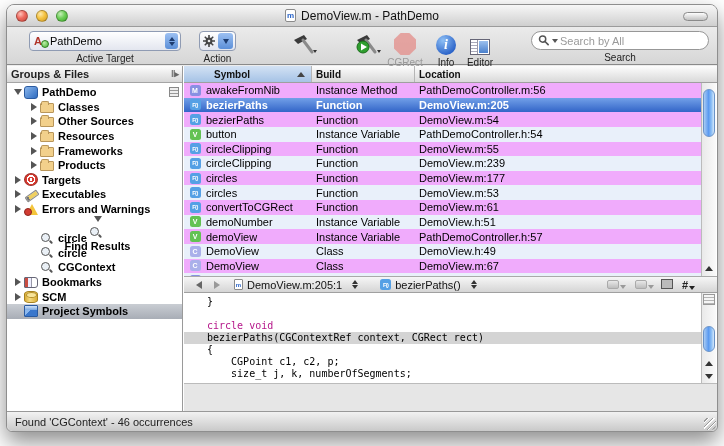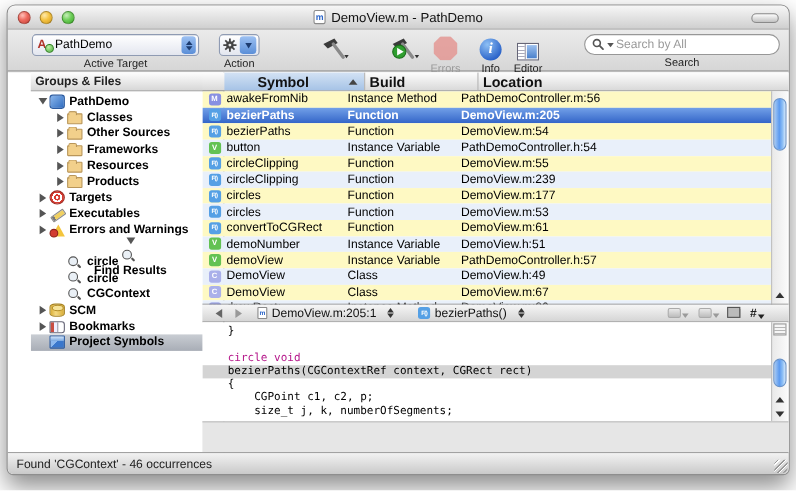--- a/index.html
+++ b/index.html
@@ -61,21 +61,21 @@
     display:flex; align-items:center; padding:8px 6px; gap:2px; }
   .searchbox input { border:none; outline:none; flex:1; font-size:11px; color:#333; background:transparent; font-family:"Liberation Sans",sans-serif; }
   .searchbox input::placeholder { color:#9a9a9a; }
   .mini-tri { width:0; height:0; border-left:3px solid transparent; border-right:3px solid transparent; border-top:4px solid #555; }
 
   
   .content { position:absolute; left:0; top:61px; right:0; bottom:20px; background:#fff; }
 
   
   .sidebar { position:absolute; left:0; top:0; width:176px; height:100%;
-    border-right:1px solid #9a9a9a; background:#fff;margin-left:21px; }
+    border-right:1px solid #9a9a9a; background:#fff; }
   .side-header { height:17px; background:linear-gradient(#fdfdfd,#d7d7d7); border-bottom:1px solid #a5a5a5;
     font-size:11px; font-weight:bold; color:#222; display:flex; align-items:center; padding:0 4px; }
   .side-header .spacer { flex:1; }
   .side-header .collapse { font-size:9px; color:#666; letter-spacing:-1px; }
   .grid-icon { position:absolute; right:3px; top:21px; width:10px; height:10px; border:1px solid #888;
     background:repeating-linear-gradient(#eee 0 2px, #999 2px 3px); }
   .tree { position:absolute; left:0; top:19px; right:0; bottom:0; overflow:hidden; }
   .s-item { height:14.6px; display:flex; align-items:center; font-size:11px; font-weight:bold; color:#000; }
   .s-item.sel { background:linear-gradient(#c9cdd3,#a8adb6); }
   .tri { width:10px; flex:0 0 10px; display:flex; justify-content:center; }
@@ -105,29 +105,29 @@
     border-radius:1px 3px 3px 1px; margin-top:1px; height:11px; }
   .i-book::before { content:""; position:absolute; left:50%; top:0; bottom:0; width:1px; background:#99a; }
   .i-db { width:11px; height:12px; margin-left:1px; background:linear-gradient(90deg,#d9ae38,#f4d981 40%,#d9ae38); border:1px solid #a5811f; border-radius:5px/3px; }
   .i-db::before { content:""; position:absolute; left:1px; top:0px; width:9px; height:4px; border-radius:50%; background:#f7e49a; border:1px solid #b58f2a; }
   .i-cube { width:12px; height:12px; background:linear-gradient(135deg,#8cb8ee 0 45%, #3a77cc 45%); border:1px solid #2a5aa0; border-radius:1px; }
   .i-cube::before { content:""; position:absolute; left:0; top:0; right:0; height:4px; background:linear-gradient(#cfe2f8,#7aa8e0); }
 
   
   .main { position:absolute; left:177px; top:0; right:0; height:100%; }
   .thead { position:absolute; left:0; top:0; right:0; height:17px; display:flex;
-    background:linear-gradient(#fdfdfd,#d9d9d9); border-bottom:1px solid #9f9f9f; font-size:13px; font-weight:bold; color:#111;padding-left:20px; }
+    background:linear-gradient(#fdfdfd,#d9d9d9); border-bottom:1px solid #9f9f9f; font-size:10px; font-weight:bold; color:#111; }
   .th { display:flex; align-items:center; border-right:1px solid #b5b5b5; }
   .th.sym { width:128px; padding-left:30px; background:linear-gradient(#d3e2f4,#a6c3e6); }
   .th.sym .sort { margin-left:auto; margin-right:6px; width:0; height:0;
     border-left:4px solid transparent; border-right:4px solid transparent; border-bottom:5px solid #444; }
   .th.kind { width:103px; padding-left:4px; }
   .th.loc { flex:1; padding-left:4px; border-right:none; }
   .tbody { position:absolute; left:0; top:17px; right:16px; height:205px; overflow:hidden; }
-  .t-row { height:14.64px; display:flex; align-items:center; font-size:11px; color:#000; background:#fef9c3; }
+  .t-row { height:14.64px; display:flex; align-items:center; font-size:11px; color:#000; background:#f0abfc; }
   .t-row.alt { background:#e9f0fa; }
   .t-row.sel { background:linear-gradient(#72a0e8,#3365c8); color:#fff; font-weight:bold; }
   .cell-icon { width:22px; flex:0 0 22px; display:flex; justify-content:center; }
   .badge { width:11px; height:11px; border-radius:2.5px; color:#fff; font-weight:bold;
     display:flex; align-items:center; justify-content:center; font-size:7px; }
   .badge.f { font-size:5.5px; letter-spacing:-0.5px; }
   .cell-sym { width:106px; flex:0 0 106px; white-space:nowrap; overflow:hidden; }
   .cell-kind { width:103px; flex:0 0 103px; padding-left:4px; white-space:nowrap; }
   .cell-loc { flex:1; padding-left:4px; white-space:nowrap; }
 
@@ -254,21 +254,21 @@
             <path d="M24,17 l4,0 l-2,3 z" fill="#333"></path>
           </svg>
         </div>
         <span class="caption">Build and Go</span>
       </div>
 
       <div class="tgroup" style="left:378px; width:40px;">
         <div class="icon-area">
             <span class="octagon"></span>
           </div>
-        <span class="caption dim">Errors</span>
+        <span class="caption dim">CGRect</span>
       </div>
 
       <div class="tgroup" style="left:424px; width:30px;">
         <div class="icon-area">
             <span class="info-circle">i</span>
           </div>
         <span class="caption">Info</span>
       </div>
 
       <div class="tgroup" style="left:452px; width:42px;">
@@ -315,26 +315,26 @@
               <span class="s-label">Classes</span>
             </div>
             <div class="s-item" style="padding-left: 22px;">
               <span class="tri closed"></span>
               <span class="s-icon i-folder"></span>
               <span class="s-label">Other Sources</span>
             </div>
             <div class="s-item" style="padding-left: 22px;">
               <span class="tri closed"></span>
               <span class="s-icon i-folder"></span>
+              <span class="s-label">Resources</span>
+            </div>
+            <div class="s-item" style="padding-left: 22px;">
+              <span class="tri closed"></span>
+              <span class="s-icon i-folder"></span>
               <span class="s-label">Frameworks</span>
-            </div>
-            <div class="s-item" style="padding-left: 22px;">
-              <span class="tri closed"></span>
-              <span class="s-icon i-folder"></span>
-              <span class="s-label">Resources</span>
             </div>
             <div class="s-item" style="padding-left: 22px;">
               <span class="tri closed"></span>
               <span class="s-icon i-folder"></span>
               <span class="s-label">Products</span>
             </div>
             <div class="s-item" style="padding-left: 6px;">
               <span class="tri closed"></span>
               <span class="s-icon i-target"></span>
               <span class="s-label">Targets</span>
@@ -364,27 +364,27 @@
               <span class="s-icon i-mag"></span>
               <span class="s-label">circle</span>
             </div>
             <div class="s-item" style="padding-left: 22px;">
               <span class="tri "></span>
               <span class="s-icon i-mag"></span>
               <span class="s-label">CGContext</span>
             </div>
             <div class="s-item" style="padding-left: 6px;">
               <span class="tri closed"></span>
+              <span class="s-icon i-book"></span>
+              <span class="s-label">Bookmarks</span>
+            </div>
+            <div class="s-item" style="padding-left: 6px;">
+              <span class="tri closed"></span>
               <span class="s-icon i-db"></span>
               <span class="s-label">SCM</span>
-            </div>
-            <div class="s-item" style="padding-left: 6px;">
-              <span class="tri closed"></span>
-              <span class="s-icon i-book"></span>
-              <span class="s-label">Bookmarks</span>
             </div>
             <div class="s-item sel" style="padding-left: 6px;">
               <span class="tri "></span>
               <span class="s-icon i-cube"></span>
               <span class="s-label">Project Symbols</span>
             </div>
           </div>
       </div>
 
       <div class="main">

